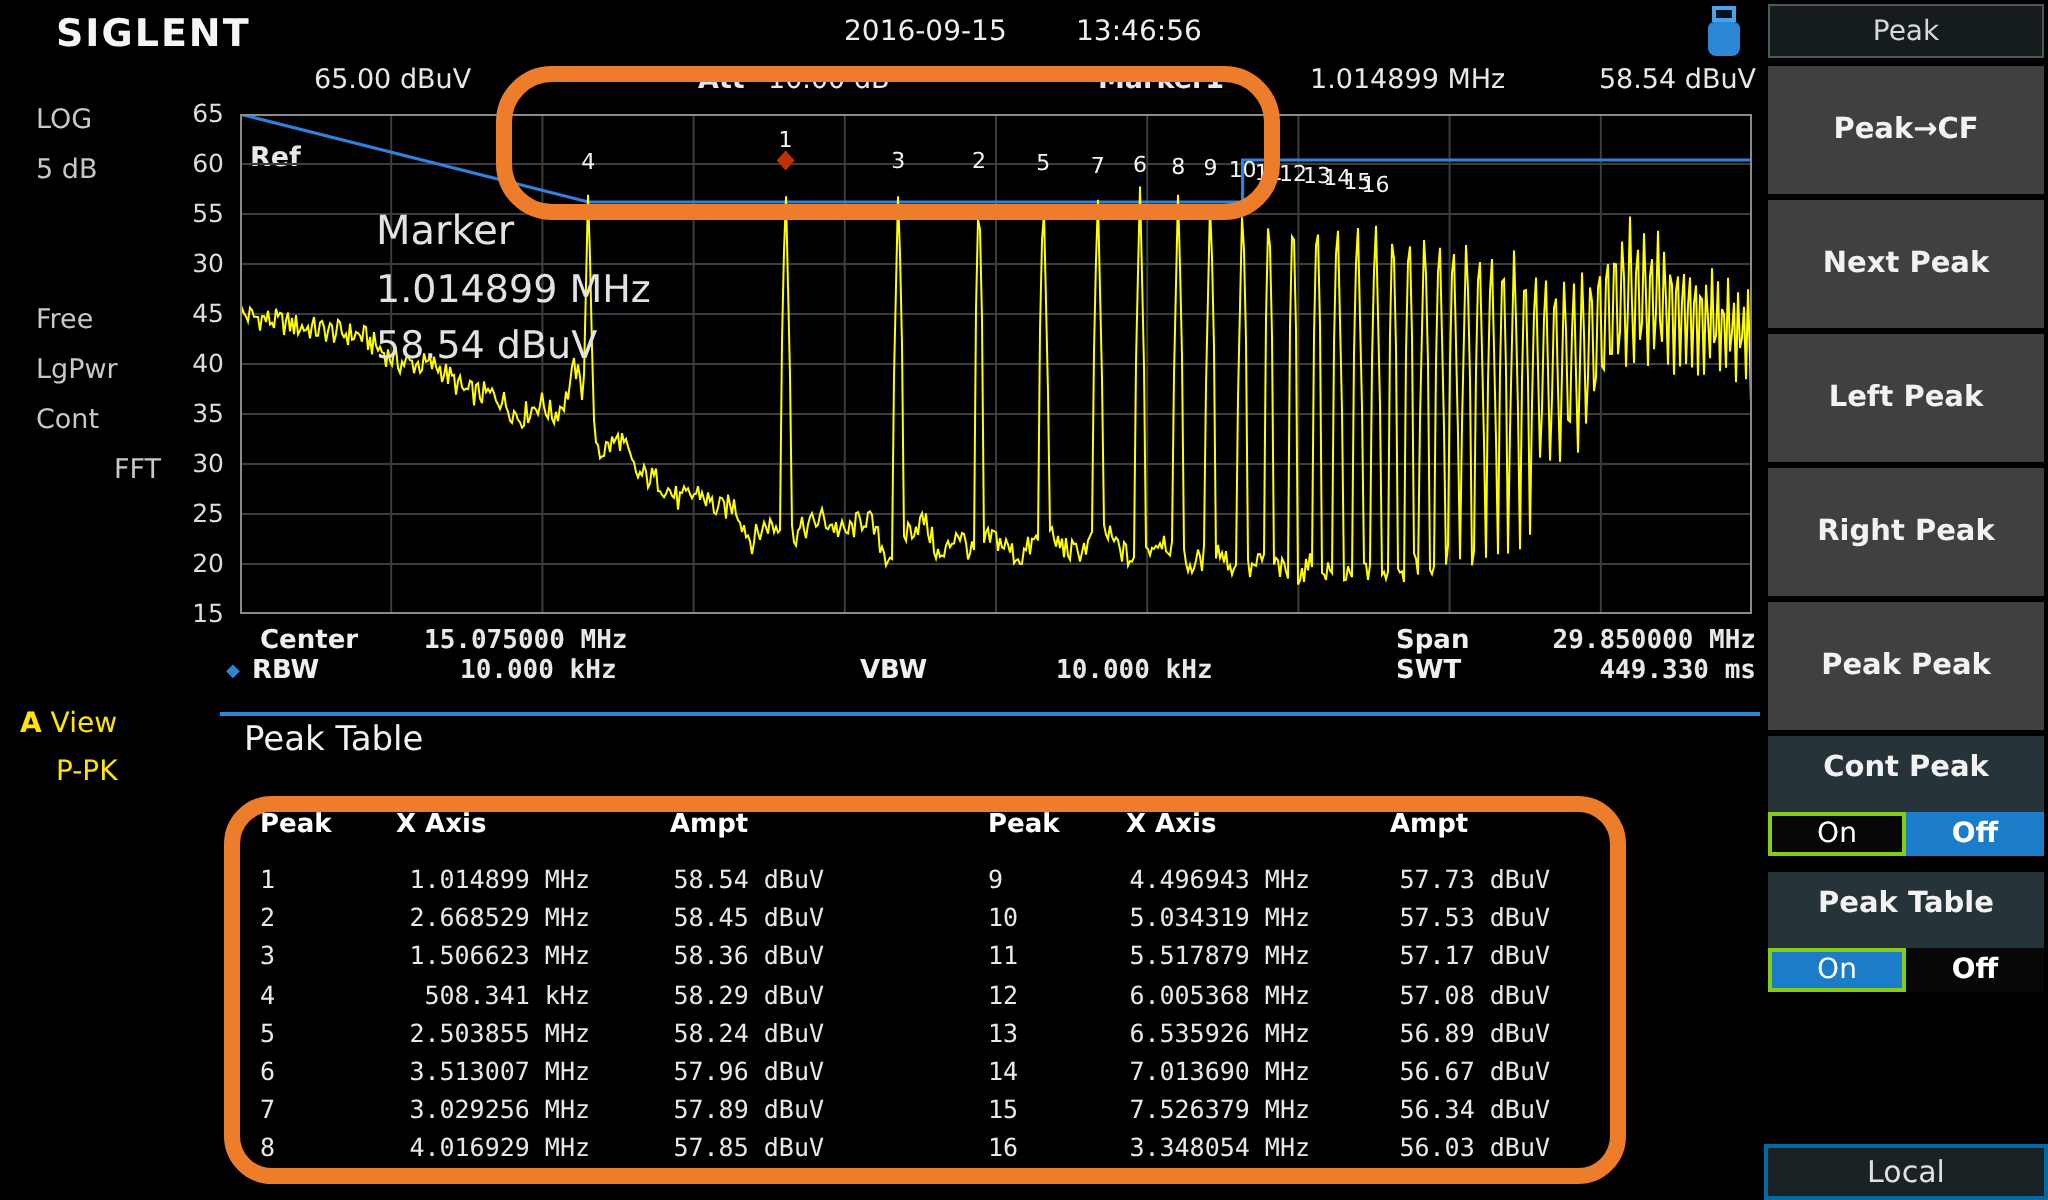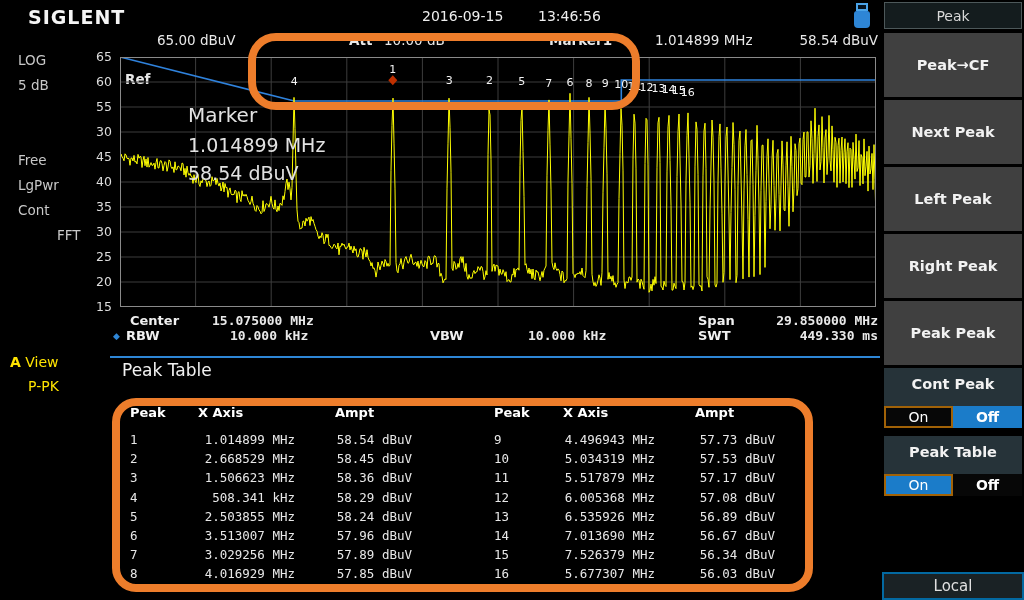--- a/index.html
+++ b/index.html
@@ -54,21 +54,21 @@
             color:#d8d8d8;font-size:14px;display:flex;align-items:center;justify-content:center;}
   .sb-btn{position:absolute;left:884px;width:138px;height:64px;background:#404040;color:#f2f2f2;
           font-weight:bold;font-size:14.5px;display:flex;align-items:center;justify-content:center;cursor:pointer;}
   .sb-group{position:absolute;left:884px;width:138px;height:60px;background:#263339;}
   .sb-group .glabel{position:absolute;left:0;top:8px;width:138px;text-align:center;font-weight:bold;font-size:14.5px;color:#f2f2f2;}
   .tg{position:absolute;bottom:0;height:22px;width:69px;display:flex;align-items:center;justify-content:center;
       font-size:14px;color:#fff;cursor:pointer;}
   .tg.on{left:0;} .tg.off{left:69px;font-weight:bold;}
   .tg.sel{background:#1b7cc9;}
   .tg.unsel{background:#070707;}
-  .tg.focus{border:2px solid #a16207;}
+  .tg.focus{border:2px solid #84cc16;}
   #sb-search{left:884px;top:500px;width:138px;height:66px;}
   #sb-search .arrow{color:#2d9ae0;margin-left:6px;font-size:13px;}
   #sb-local{left:882px;top:572px;width:142px;height:28px;background:#1a2225;border:2px solid #0369a1;
             color:#e0e0e0;font-size:15px;font-weight:normal;display:flex;align-items:center;justify-content:center;}
 </style>
 </head>
 <body>
 
 <div id="screen">
 
@@ -224,21 +224,21 @@
       <div class="c0">13</div>
       <div class="c1">6.535926 MHz</div>
       <div class="c2">56.89 dBuV</div>
       <div class="c0">14</div>
       <div class="c1">7.013690 MHz</div>
       <div class="c2">56.67 dBuV</div>
       <div class="c0">15</div>
       <div class="c1">7.526379 MHz</div>
       <div class="c2">56.34 dBuV</div>
       <div class="c0">16</div>
-      <div class="c1">5.677307 MHz</div>
+      <div class="c1">3.348054 MHz</div>
       <div class="c2">56.03 dBuV</div>
     </div>
 
   <div id="orect1" class="abs orange-rect"></div>
   <div id="orect2" class="abs orange-rect"></div>
 
   <div id="sb-title" class="abs">Peak</div>
   <div id="sb-buttons">
       <div class="sb-btn" style="top: 33px;">Peak→CF</div>
       <div class="sb-btn" style="top: 100px;">Next Peak</div>

